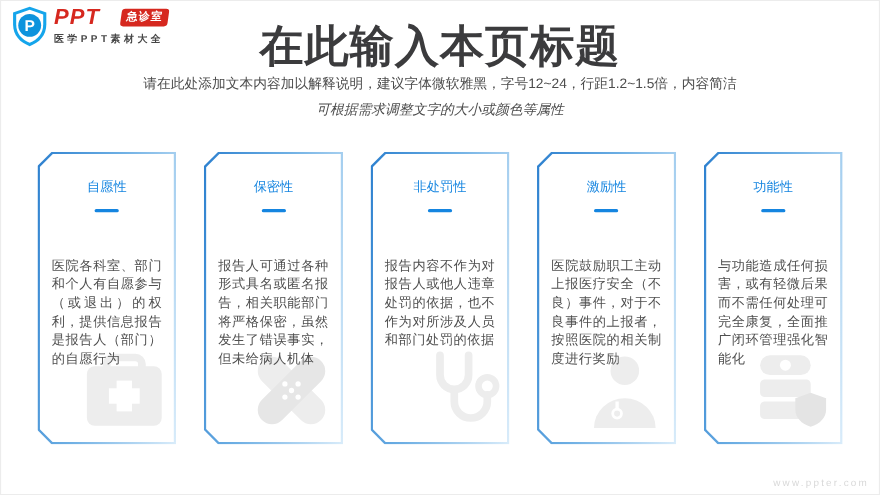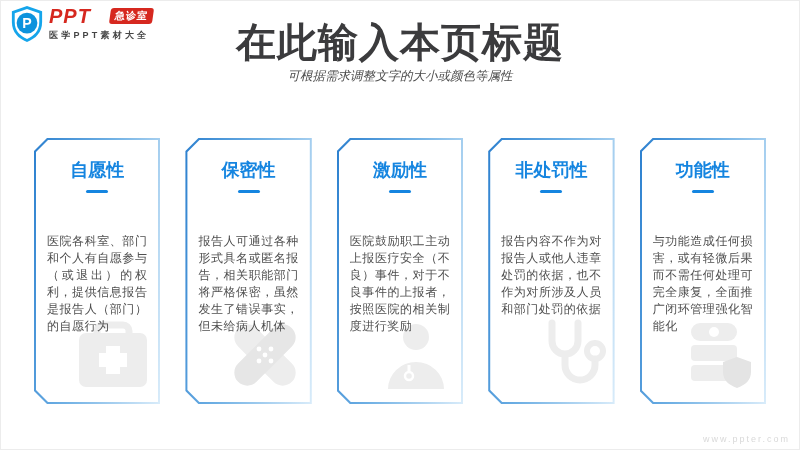--- a/index.html
+++ b/index.html
@@ -24,21 +24,21 @@
   .subtitle.second{margin-top:4px;font-style:italic;}
   
   .cards{position:absolute;left:34px;right:34px;top:138px;height:266px;display:flex;gap:25px;}
   .card{flex:1;position:relative;
     background:linear-gradient(100deg,#2c80cf 0%,#6fb0e4 45%,#d9ecfa 100%);
     clip-path:polygon(13px 0,100% 0,100% 100%,13px 100%,0 calc(100% - 13px),0 13px);}
   .card-inner{position:absolute;inset:2px;background:#fff;
     clip-path:polygon(12px 0,100% 0,100% 100%,12px 100%,0 calc(100% - 12px),0 12px);}
   .card-icon{position:absolute;right:5px;bottom:6px;width:80px;height:82px;}
   .card-content{position:absolute;inset:0;padding:22px 13px 0;display:flex;flex-direction:column;align-items:center;}
-  .card-title{font-size:18px;font-weight:700;color:#1585e0;line-height:20px;}
+  .card-title{font-size:12px;font-weight:400;color:#1585e0;line-height:20px;}
   .card-divider{width:22px;height:3px;border-radius:2px;background:#1585e0;margin:10px 0 12px;}
   .card-body{align-self:stretch;font-size:12px;line-height:17px;color:#4f4f4f;
     text-align:justify;letter-spacing:0.5px;margin-top:28px;}
   
   .watermark{position:absolute;right:10px;bottom:6px;font-size:9px;letter-spacing:2px;color:#d9d9d9;}
 </style>
 </head>
 <body>
 
 <div class="slide">
@@ -54,20 +54,21 @@
       <div class="logo-row">
         <span class="brand-name">PPT</span>
         <span class="brand-badge">急诊室</span>
       </div>
       <div class="brand-tagline">医学PPT素材大全</div>
     </div>
   </div>
 
   <div class="header">
     <h1 class="page-title">在此输入本页标题</h1>
+    <p class="subtitle">请在此处添加文本内容加以解释说明，建议字体微软雅黑，字号12~24，行距1.2~1.5倍，内容简洁</p>
     <p class="subtitle second">可根据需求调整文字的大小或颜色等属性</p>
   </div>
 
   <div class="cards">
 
     <div class="card">
       <div class="card-inner">
         <svg class="card-icon" viewBox="0 0 80 80">
           <rect x="24" y="10" width="32" height="16" rx="6" fill="none" stroke="#ededed" stroke-width="7"></rect>
           <rect x="6" y="18" width="68" height="54" rx="7" fill="#ededed"></rect>
@@ -101,45 +102,45 @@
       <div class="card-content">
         <div class="card-title">保密性</div>
         <div class="card-divider"></div>
         <div class="card-body">报告人可通过各种形式具名或匿名报告，相关职能部门将严格保密，虽然发生了错误事实，但未给病人机体</div>
       </div>
     </div>
 
     <div class="card">
       <div class="card-inner">
         <svg class="card-icon" viewBox="0 0 80 80">
+          <path d="M24 8 v18 a13 13 0 0 0 26 0 V8" fill="none" stroke="#ededed" stroke-width="7" stroke-linecap="round"></path>
+          <path d="M37 40 v10 a15 15 0 0 0 30 0 v-6" fill="none" stroke="#ededed" stroke-width="7" stroke-linecap="round"></path>
+          <circle cx="67" cy="36" r="8" fill="none" stroke="#ededed" stroke-width="6"></circle>
+        </svg>
+      </div>
+      <div class="card-content">
+        <div class="card-title">非处罚性</div>
+        <div class="card-divider"></div>
+        <div class="card-body">报告内容不作为对报告人或他人违章处罚的依据，也不作为对所涉及人员和部门处罚的依据</div>
+      </div>
+    </div>
+
+    <div class="card">
+      <div class="card-inner">
+        <svg class="card-icon" viewBox="0 0 80 80">
           <circle cx="40" cy="22" r="13" fill="#ededed"></circle>
           <path d="M12 74 a28 27 0 0 1 56 0 Z" fill="#ededed"></path>
           <path d="M33 50 v8" fill="none" stroke="#ffffff" stroke-width="3"></path>
           <circle cx="33" cy="61" r="4" fill="none" stroke="#ffffff" stroke-width="2.5"></circle>
         </svg>
       </div>
       <div class="card-content">
         <div class="card-title">激励性</div>
         <div class="card-divider"></div>
         <div class="card-body">医院鼓励职工主动上报医疗安全（不良）事件，对于不良事件的上报者，按照医院的相关制度进行奖励</div>
-      </div>
-    </div>
-
-    <div class="card">
-      <div class="card-inner">
-        <svg class="card-icon" viewBox="0 0 80 80">
-          <path d="M24 8 v18 a13 13 0 0 0 26 0 V8" fill="none" stroke="#ededed" stroke-width="7" stroke-linecap="round"></path>
-          <path d="M37 40 v10 a15 15 0 0 0 30 0 v-6" fill="none" stroke="#ededed" stroke-width="7" stroke-linecap="round"></path>
-          <circle cx="67" cy="36" r="8" fill="none" stroke="#ededed" stroke-width="6"></circle>
-        </svg>
-      </div>
-      <div class="card-content">
-        <div class="card-title">非处罚性</div>
-        <div class="card-divider"></div>
-        <div class="card-body">报告内容不作为对报告人或他人违章处罚的依据，也不作为对所涉及人员和部门处罚的依据</div>
       </div>
     </div>
 
     <div class="card">
       <div class="card-inner">
         <svg class="card-icon" viewBox="0 0 80 80">
           <rect x="12" y="8" width="46" height="18" rx="9" fill="#ededed"></rect>
           <circle cx="35" cy="17" r="5" fill="#ffffff"></circle>
           <rect x="12" y="30" width="46" height="16" rx="4" fill="#ededed"></rect>
           <rect x="12" y="50" width="46" height="16" rx="4" fill="#ededed"></rect>

